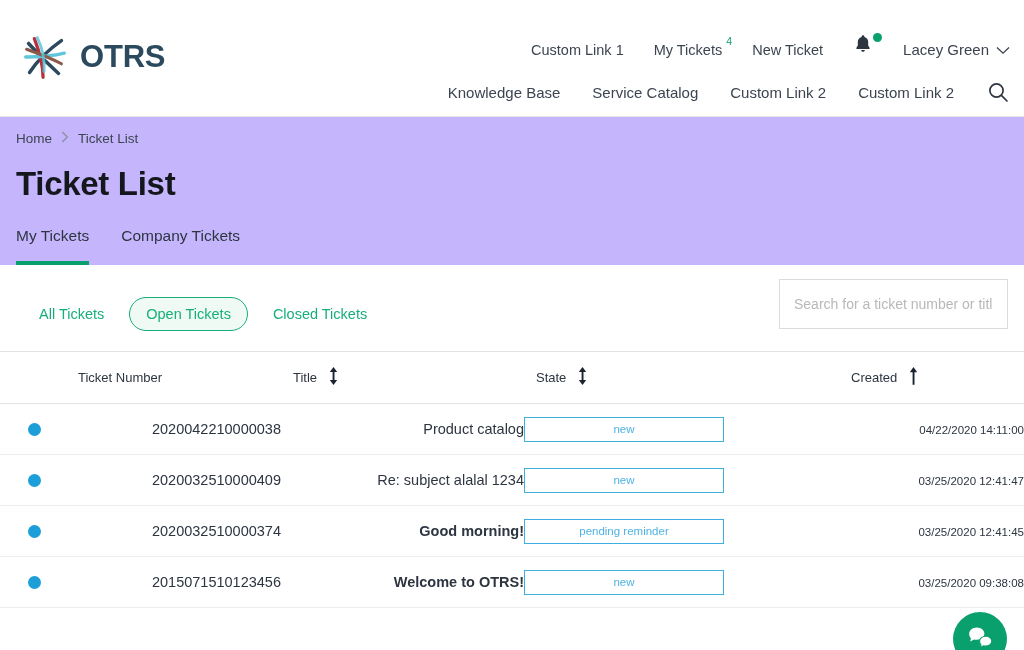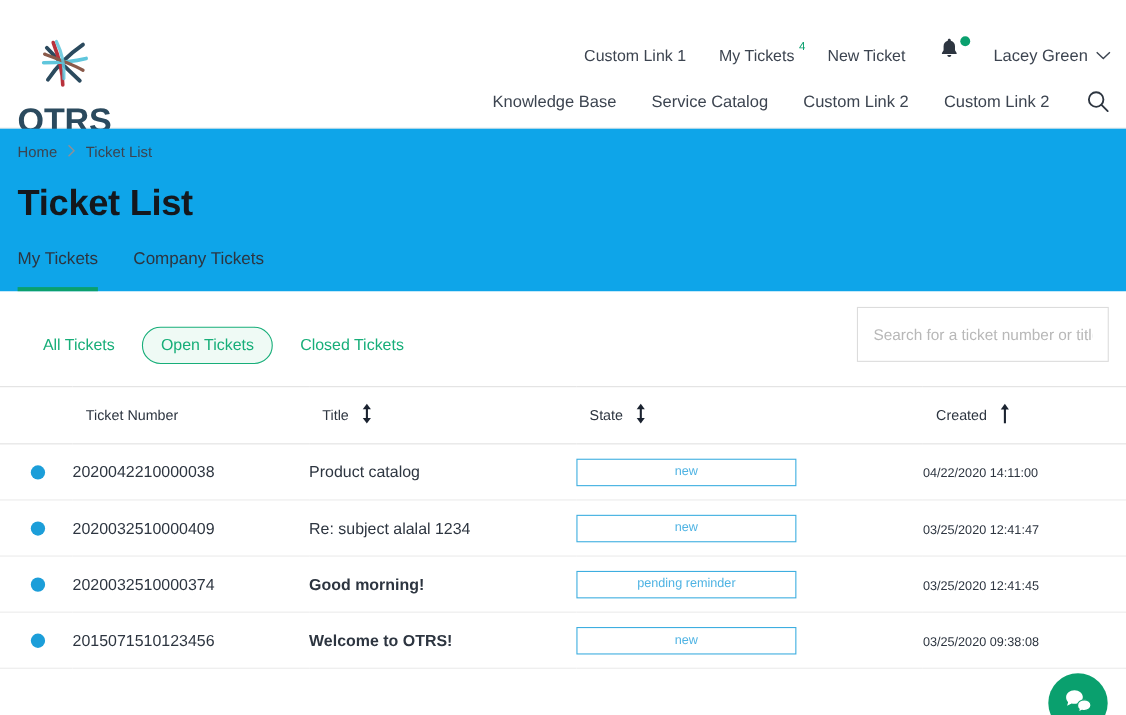--- a/index.html
+++ b/index.html
@@ -13,21 +13,21 @@
   
   .topbar {
     position: relative;
     height: 117px;
     background: #ffffff;
     border-bottom: 1px solid #e6e6e6;
   }
   .logo-wrap {
     position: absolute;
     left: 16px; top: 28px;
-    display: flex; align-items: center; gap: 6px; flex-direction: column;
+    display: flex; align-items: center; gap: 6px;
   }
   .logo-mark { width: 58px; height: 58px; display: block; }
   .logo-text {
     font-size: 31px; font-weight: bold; color: #2b4a5e;
     letter-spacing: -0.2px;
   }
 
   .nav-row1 {
     position: absolute;
     right: 14px; top: 33px;
@@ -60,21 +60,21 @@
   .nav-row2 a {
     font-size: 15px; color: #3c4450; text-decoration: none; white-space: nowrap;
   }
   .search-icon-btn {
     display: flex; align-items: center; justify-content: center;
     width: 24px; height: 24px; cursor: pointer;
   }
 
   
   .subhead {
-    background: #0ea5e9;
+    background: #c4b5fd;
     height: 148px;
     position: relative;
     padding-left: 28px;
   }
   .breadcrumb {
     position: absolute; left: 16px; top: 13px;
     display: flex; align-items: center; gap: 9px;
     font-size: 13.5px; color: #3c4450;
   }
   .breadcrumb a { color: #3c4450; text-decoration: none; }
@@ -144,20 +144,21 @@
     border-top: 1px solid #e2e2e2;
     border-bottom: 1px solid #e2e2e2;
     vertical-align: middle;
   }
   .th-inner { display: flex; align-items: center; gap: 10px; margin-left: 12px; }
   table.ticket-table td {
     padding: 0; height: 51px;
     border-bottom: 1px solid #ececec;
     font-size: 14px; color: #2d3540;
     vertical-align: middle;
+    text-align: right;
   }
   .col-dot   { width: 66px; }
   .col-num   { width: 215px; }
   .col-title { width: 243px; }
   .col-state { width: 315px; }
   .col-created { width: 185px; }
 
   .row-dot {
     width: 13px; height: 13px; border-radius: 50%;
     background: #1c9ed9; margin-left: 28px;

